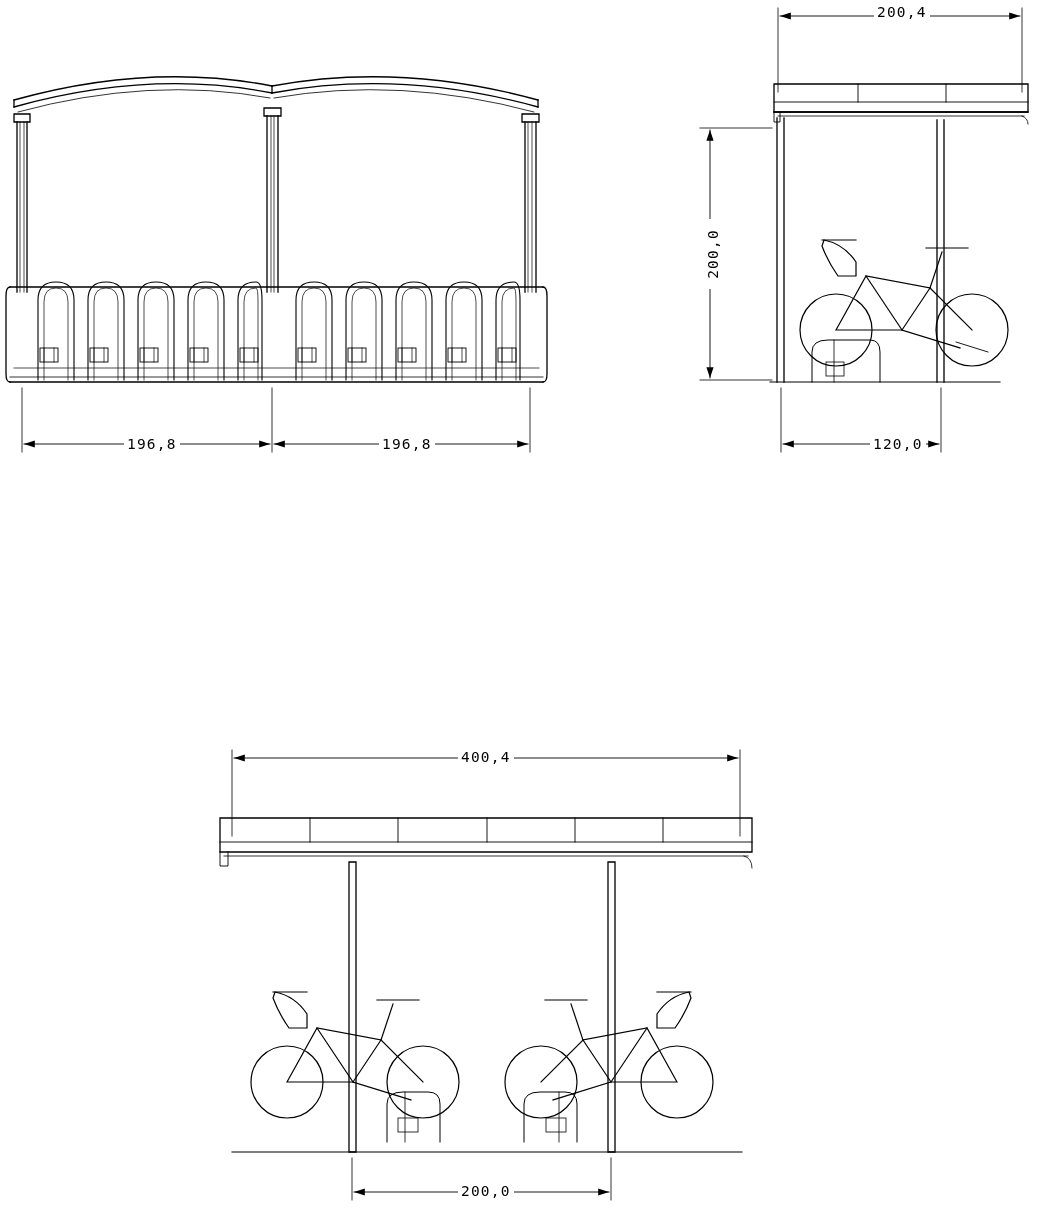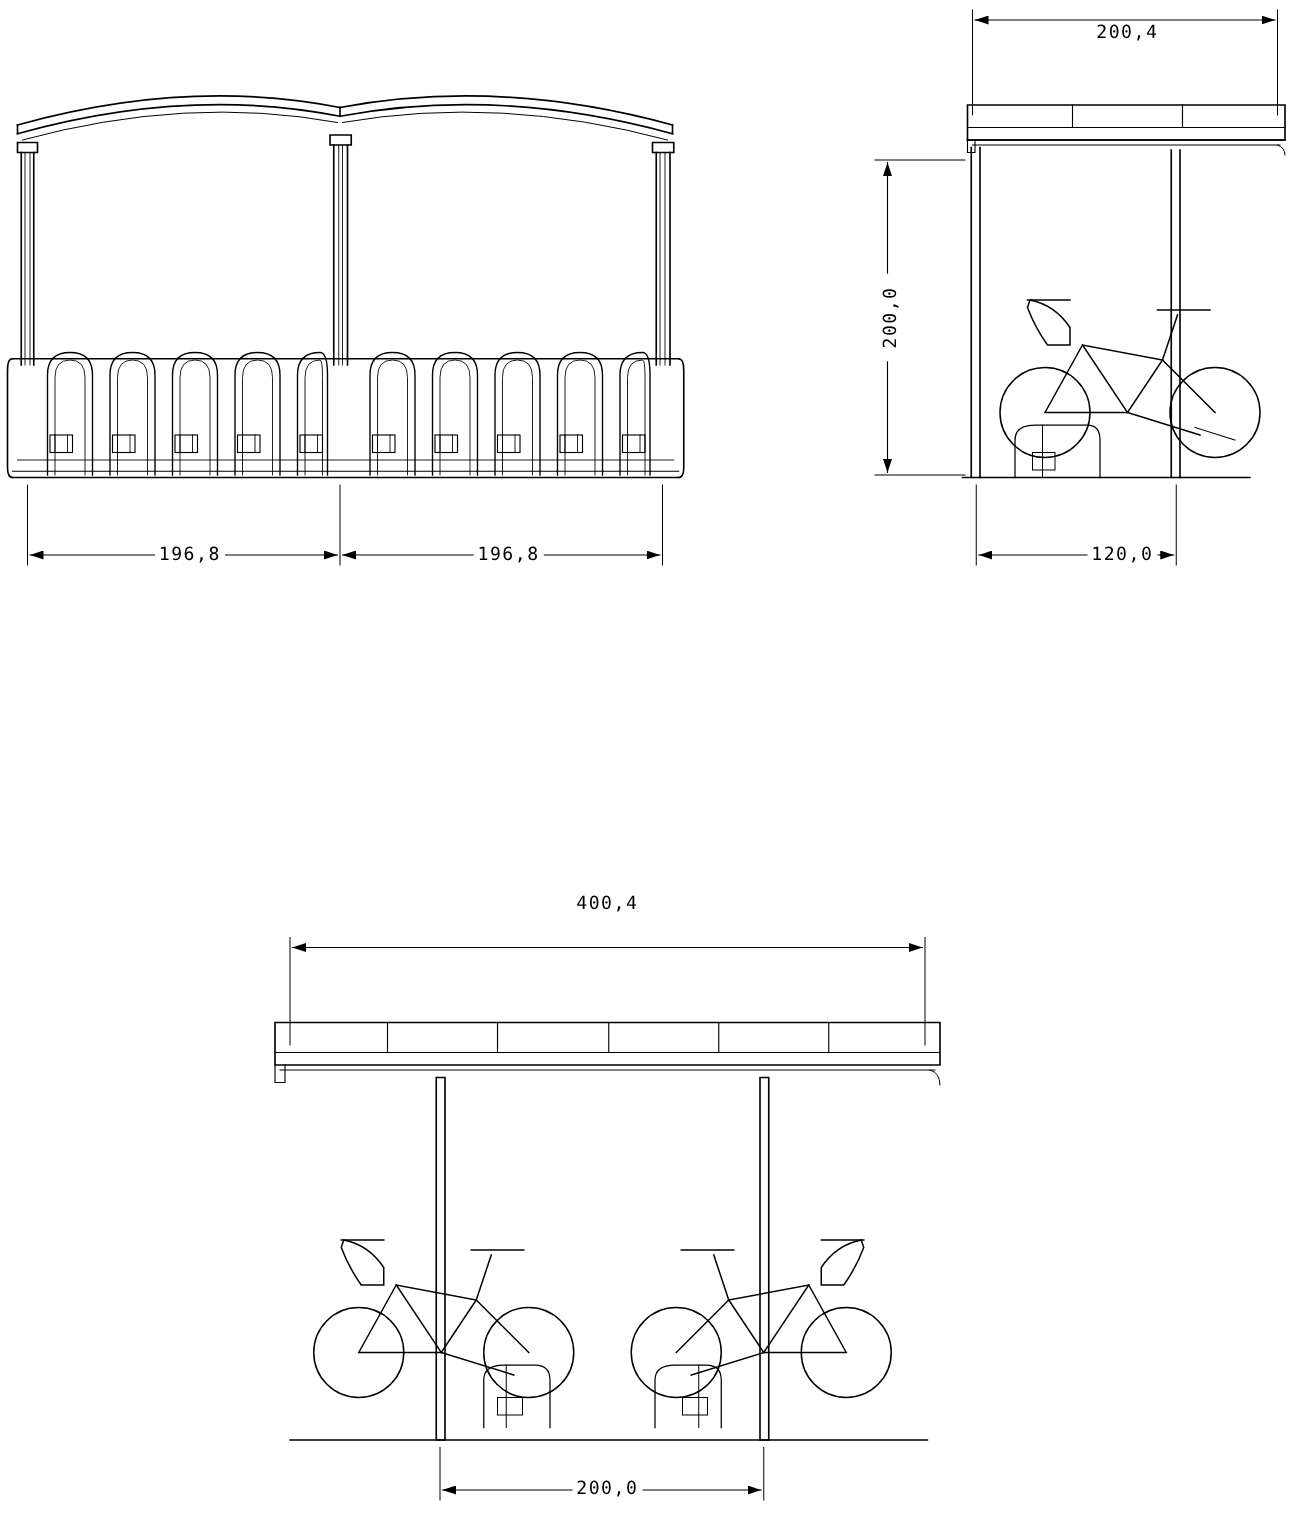--- a/index.html
+++ b/index.html
@@ -243,23 +243,23 @@
       <path d="M354,1192 L609,1192" stroke-width="0.9" marker-start="url(#arrL)" marker-end="url(#arrR)"></path>
     </g>
 
   </g>
 </svg>
 
 <div class="dim-label" style="left:124px;top:436px;">196,8</div>
 
 <div class="dim-label" style="left:379px;top:436px;">196,8</div>
 
-<div class="dim-label" style="left:874px;top:18px;">200,4</div>
+<div class="dim-label" style="left:874px;top:4px;">200,4</div>
 
 <div class="dim-label vert" style="left:678px;top:246px;width:64px;text-align:center;">200,0</div>
 
 <div class="dim-label" style="left:838px;top:436px;margin-left:32px;">120,0</div>
 
-<div class="dim-label" style="left:458px;top:715px;">400,4</div>
+<div class="dim-label" style="left:458px;top:749px;">400,4</div>
 
 <div class="dim-label" style="left:458px;top:1183px;">200,0</div>
 
 </div>
 
 </body></html>

